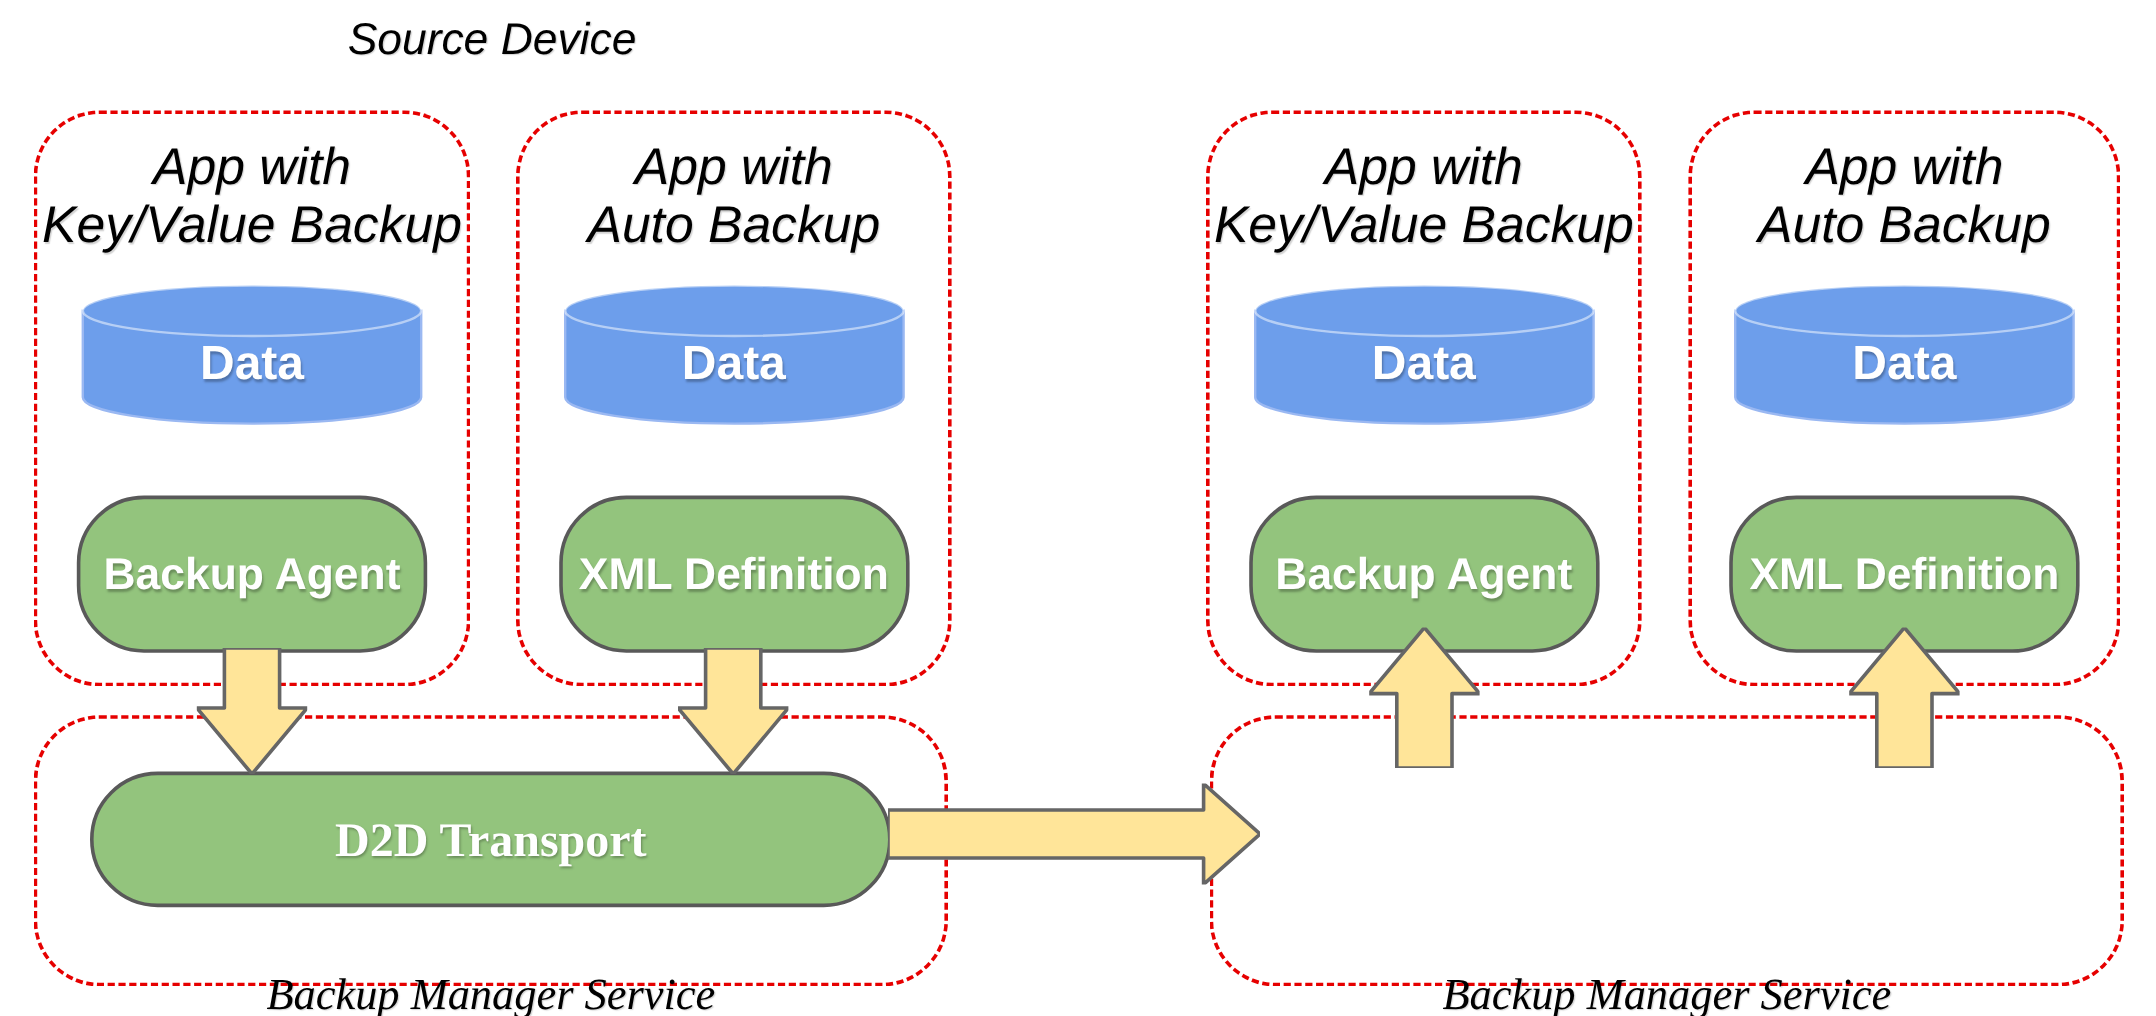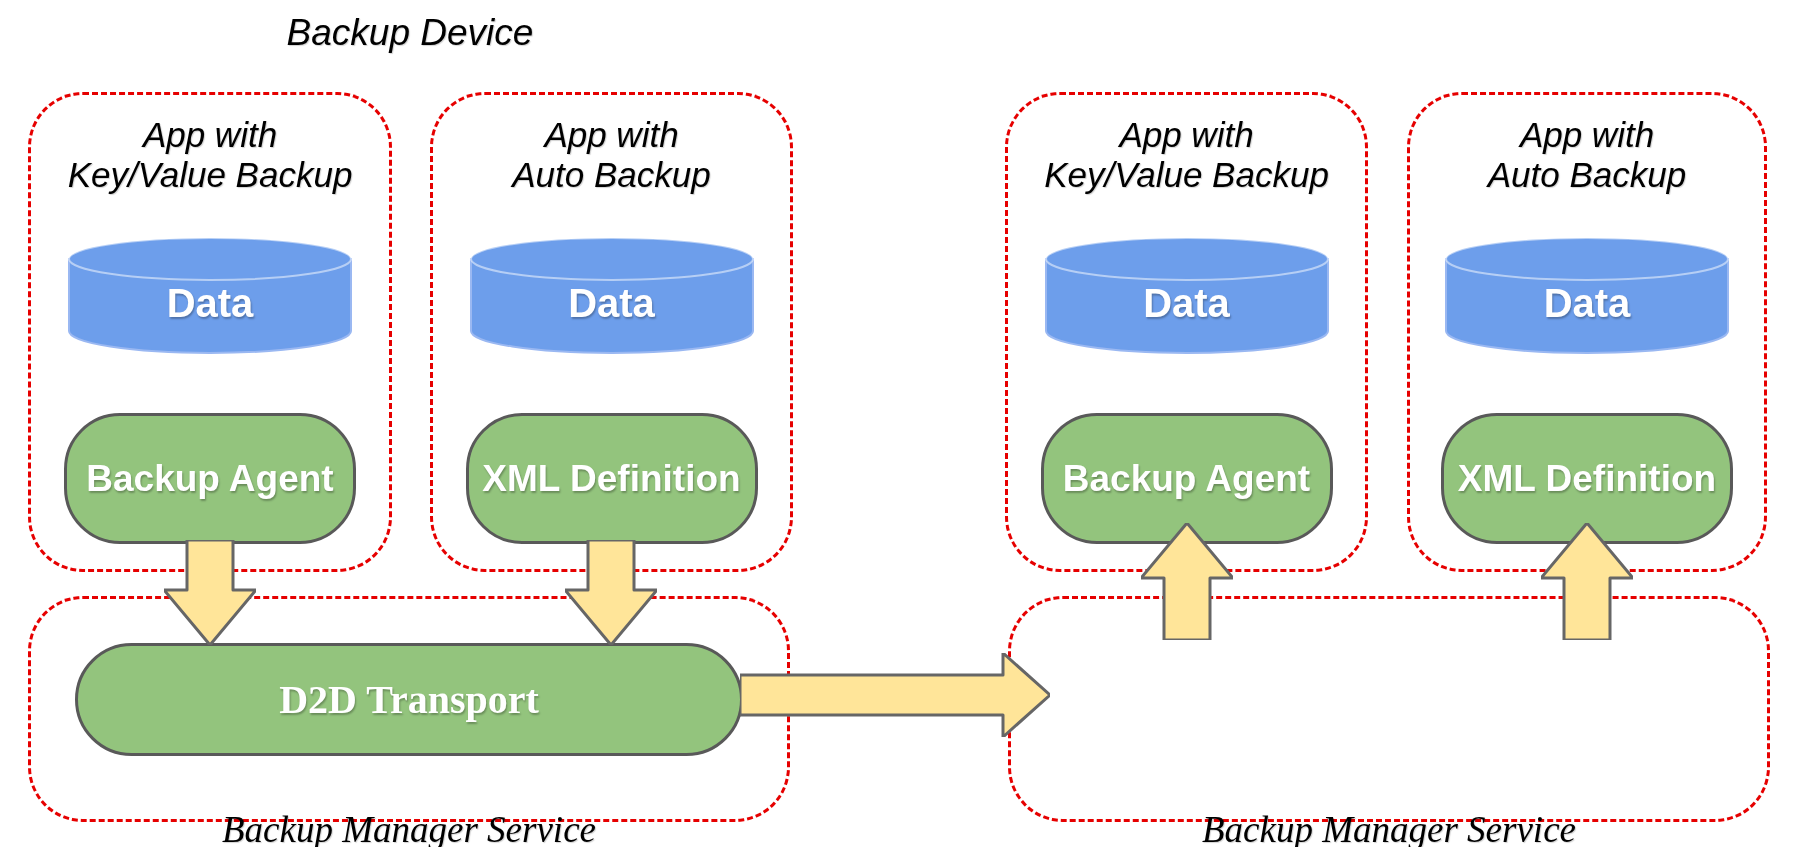--- a/index.html
+++ b/index.html
@@ -42,21 +42,21 @@
     height: 480px;
     border: 3px dashed var(--box-red);
     border-radius: 55px;
     background: transparent;
   }
   .app-title {
     position: absolute;
     top: 20px; left: 0; right: 0;
     text-align: center;
     font-style: italic;
-    font-size: 35px;
+    font-size: 43px;
     line-height: 1.13;
     color: #000;
     text-shadow: 1px 1px 1px rgba(0,0,0,0.18);
   }
   .app-title .line { display: block; white-space: nowrap; }
   .cylinder {
     position: absolute;
     top: 140px;
     left: 50%;
     margin-left: -144px;
@@ -141,21 +141,21 @@
     stroke: var(--arrow-border);
     stroke-width: 3;
     stroke-linejoin: round;
   }
 </style>
 </head>
 <body>
 
 <div class="canvas">
 
-  <div class="device-title" style="left:210px;">Backup Device</div>
+  <div class="device-title" style="left:210px;">Source Device</div>
 
   <div class="app-box" style="left:28px;width:364px;">
     <div class="app-title">
       <span class="line">App with</span>
       <span class="line">Key/Value Backup</span>
     </div>
     <div class="cylinder">
       <svg width="288" height="122" viewBox="0 0 288 122">
         <path class="cyl-body" d="M3,24 L3,96 A141,22 0 0 0 285,96 L285,24 Z"></path>
         <ellipse class="cyl-top" cx="144" cy="24" rx="141" ry="21"></ellipse>

